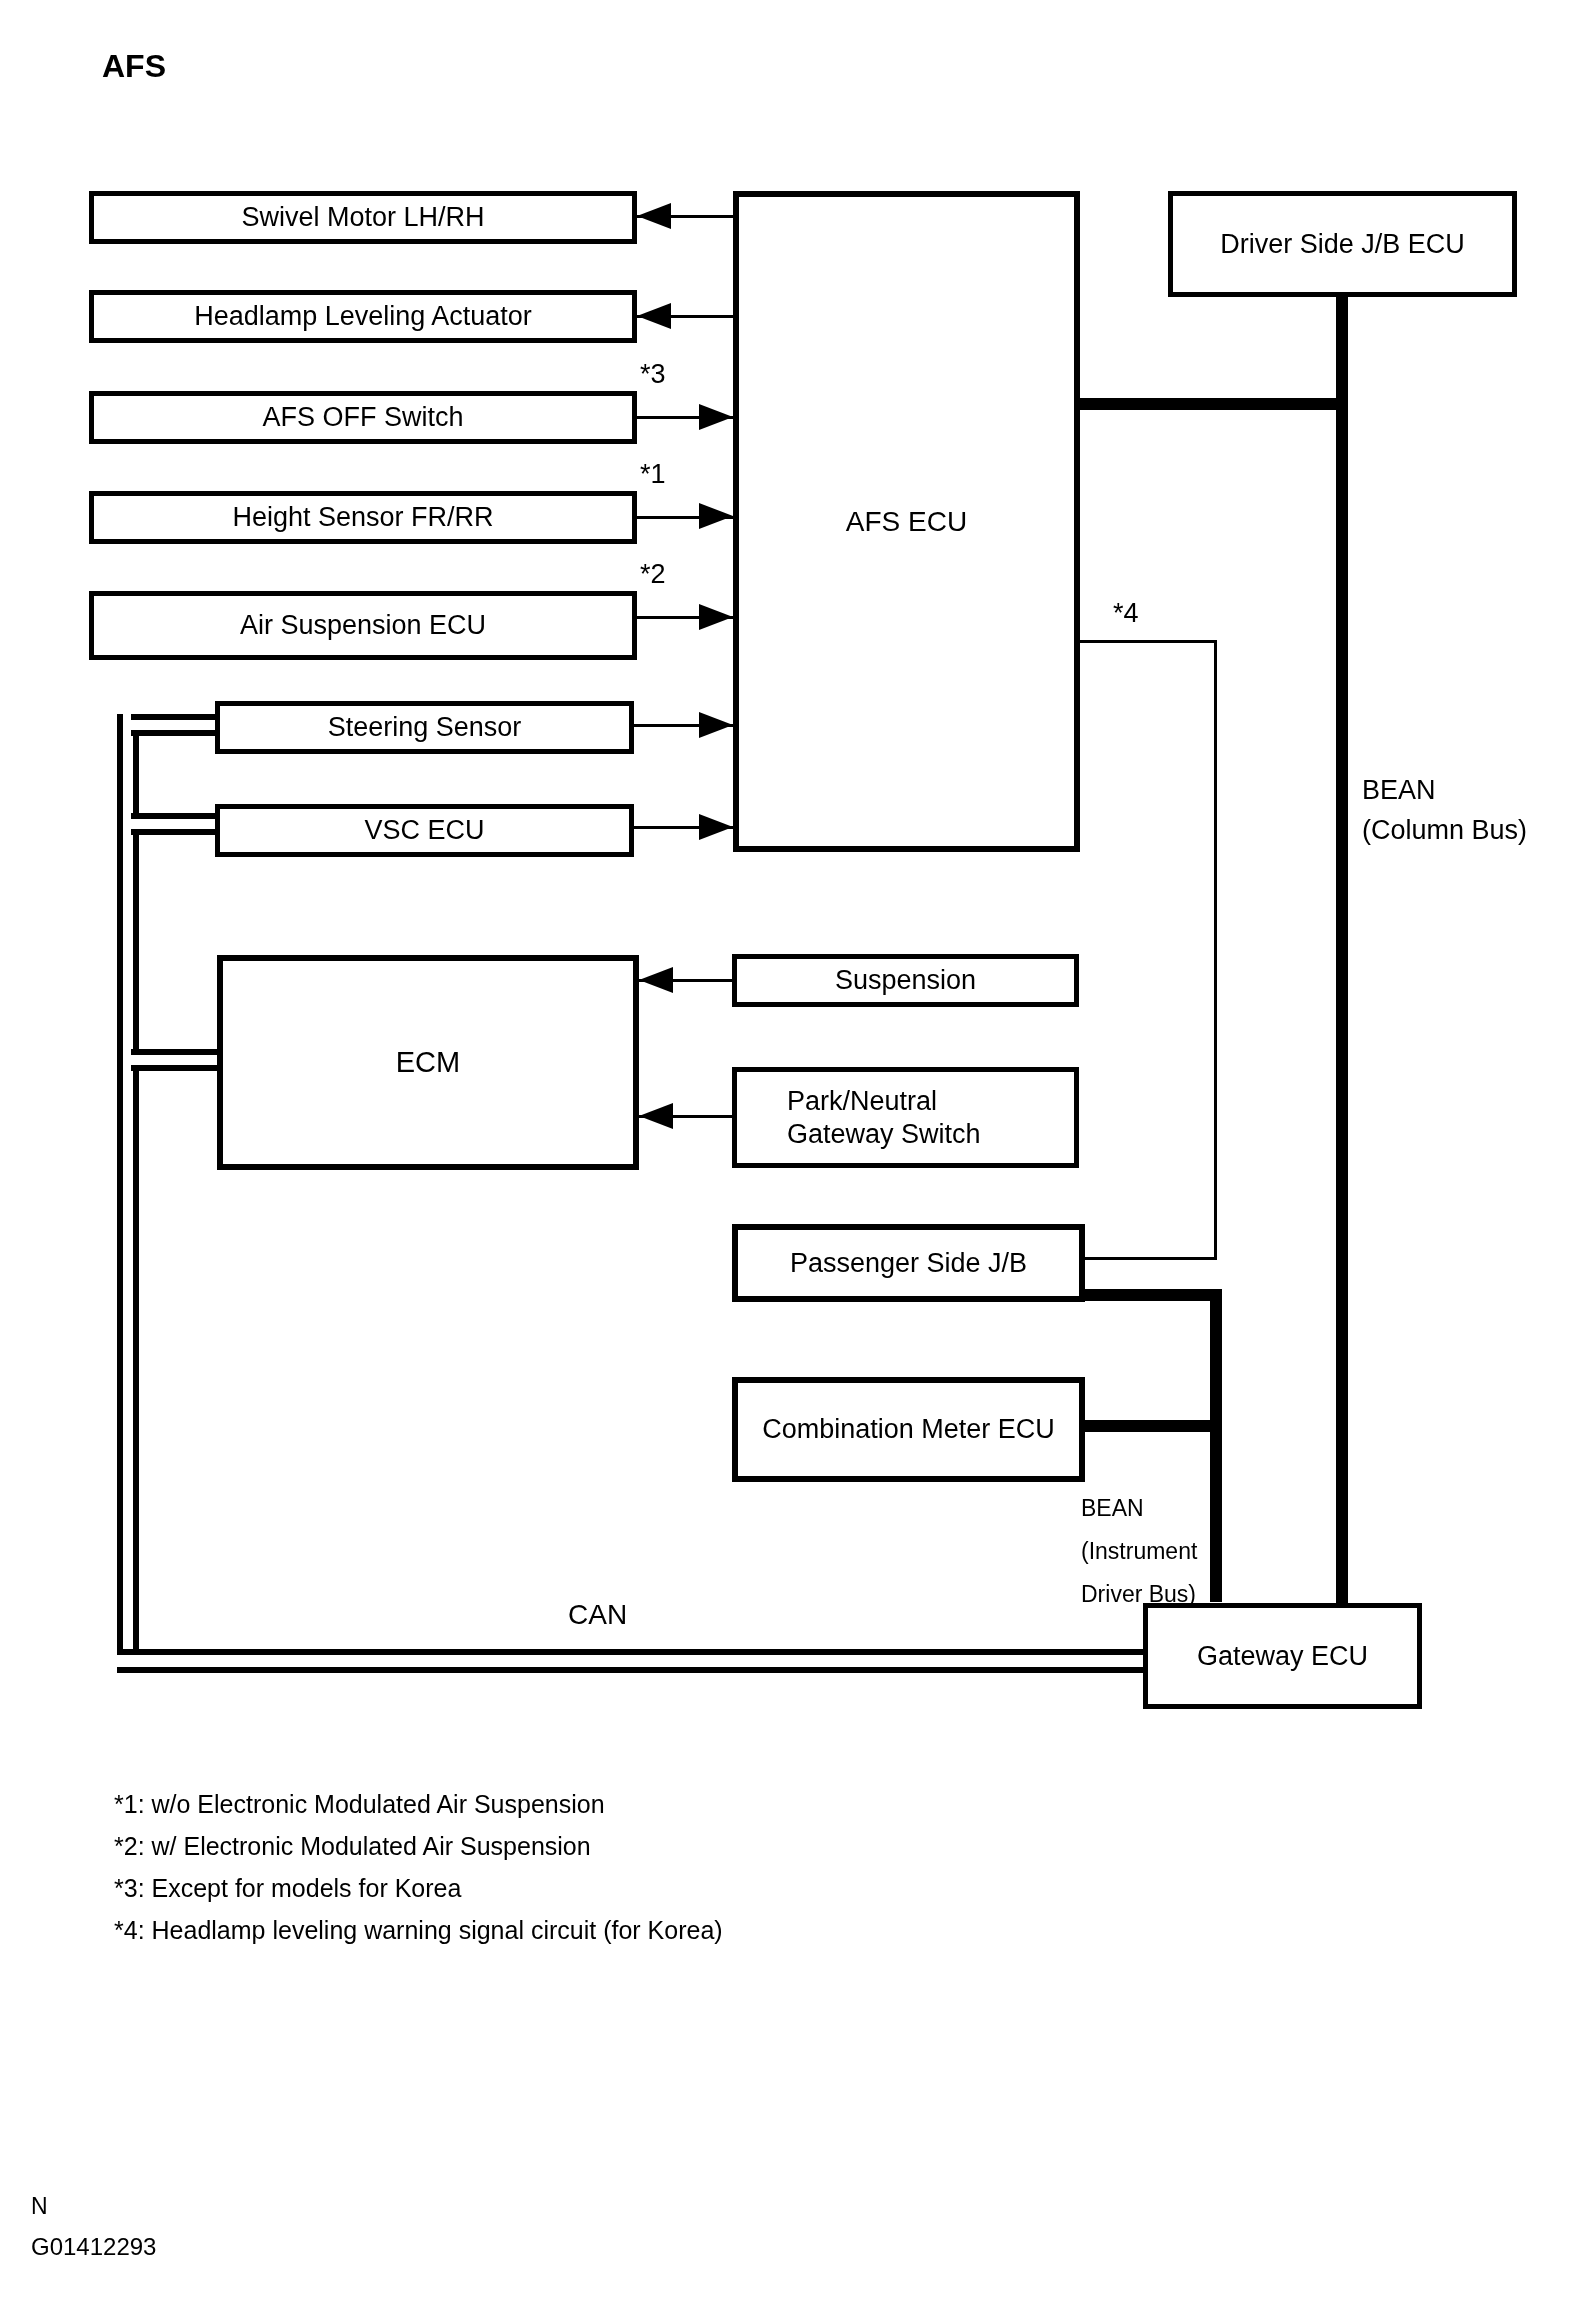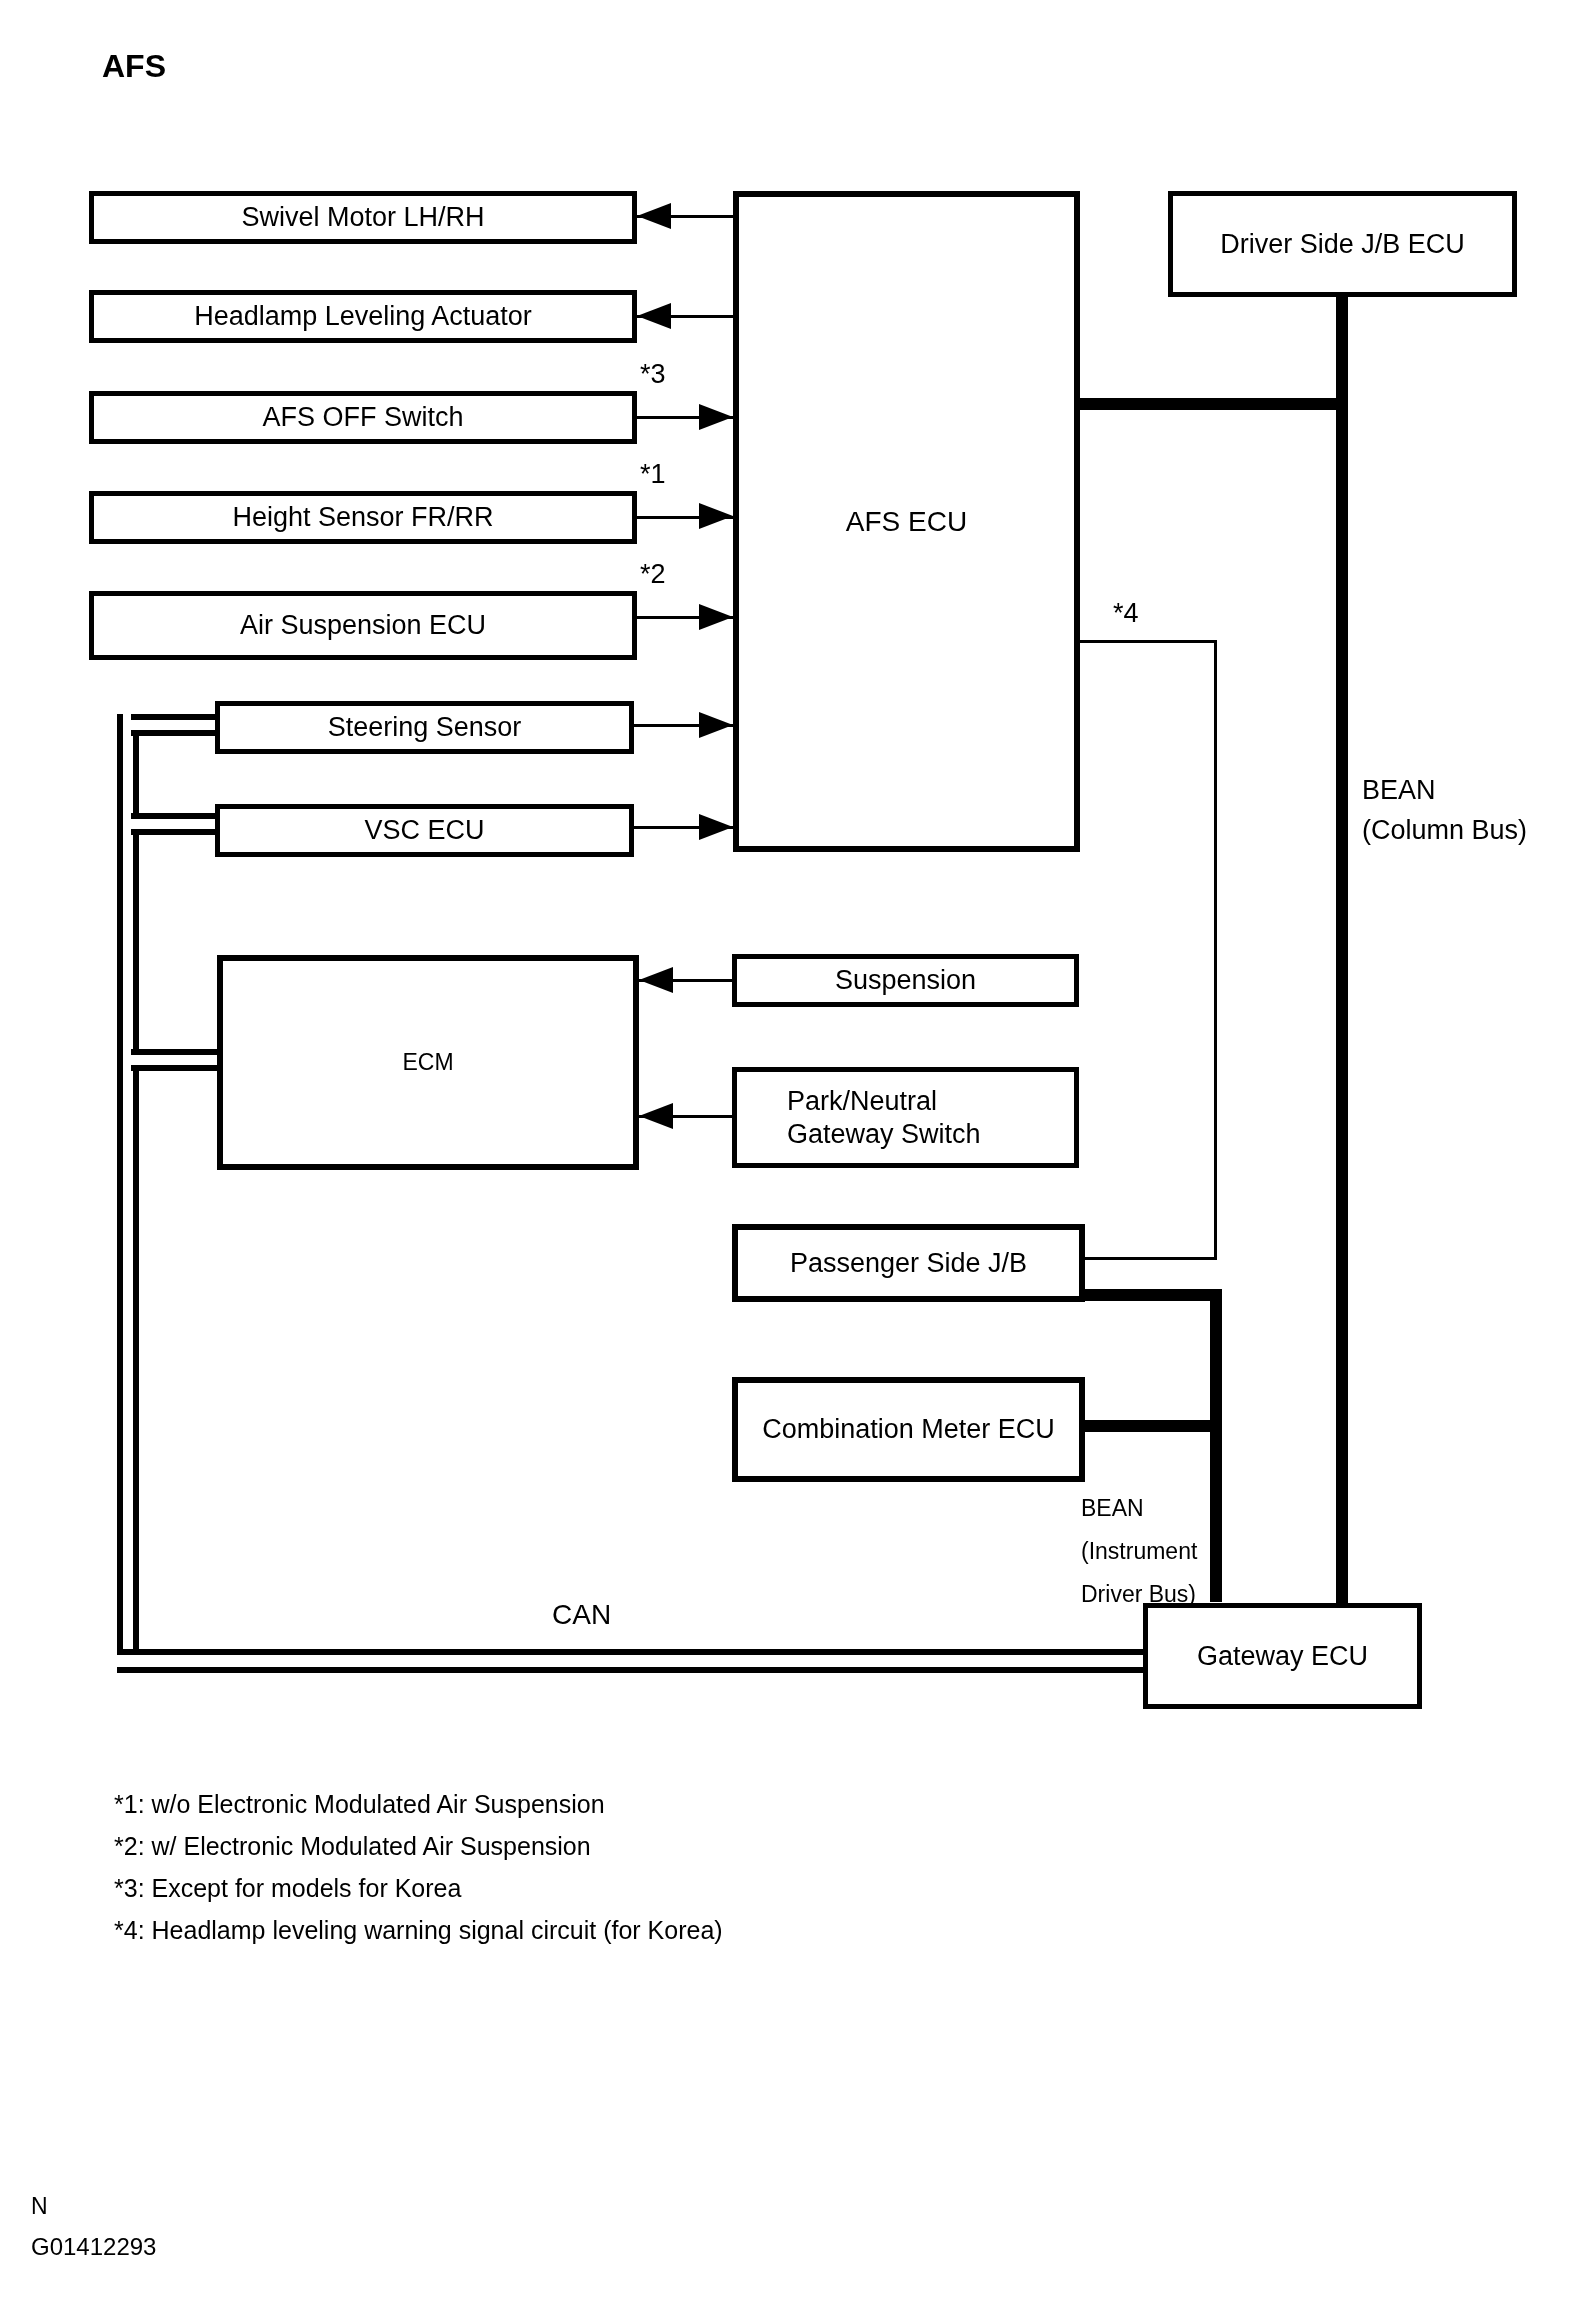--- a/index.html
+++ b/index.html
@@ -112,21 +112,21 @@
   </div>
   <div class="box" style="left:89px;top:591px;width:548px;height:69px;">
     <span>Air Suspension ECU</span>
   </div>
   <div class="box" style="left:215px;top:701px;width:419px;height:53px;">
     <span>Steering Sensor</span>
   </div>
   <div class="box" style="left:215px;top:804px;width:419px;height:53px;">
     <span>VSC ECU</span>
   </div>
-  <div class="box heavy" style="left:217px;top:955px;width:422px;height:215px;font-size:23px;">
+  <div class="box heavy" style="left:217px;top:955px;width:422px;height:215px;font-size:29px;">
     <span>ECM</span>
   </div>
   <div class="box heavy" style="left:733px;top:191px;width:347px;height:661px;font-size:28px;text-align:center;">
     <span>AFS ECU</span>
   </div>
   <div class="box" style="left:1168px;top:191px;width:349px;height:106px;">
     <span>Driver Side J/B ECU</span>
   </div>
   <div class="box" style="left:732px;top:954px;width:347px;height:53px;">
     <span>Suspension</span>
@@ -145,21 +145,21 @@
   </div>
   <div class="box" style="left:1143px;top:1603px;width:279px;height:106px;">
     <span>Gateway ECU</span>
   </div>
 
   <div class="lbl" style="left:640px;top:359px;">*3</div>
   <div class="lbl" style="left:640px;top:459px;">*1</div>
   <div class="lbl" style="left:640px;top:559px;">*2</div>
   <div class="lbl" style="left:1113px;top:598px;">*4</div>
 
-  <div class="lbl" style="left:552px;top:1599px;font-size:28px;">CAN</div>
+  <div class="lbl" style="left:568px;top:1599px;font-size:28px;">CAN</div>
 
   <div class="bean-col">
     <div>BEAN</div>
     <div>(Column Bus)</div>
   </div>
 
   <div class="bean-ip">
     <div>BEAN</div>
     <div>(Instrument</div>
     <div>Driver Bus)</div>

